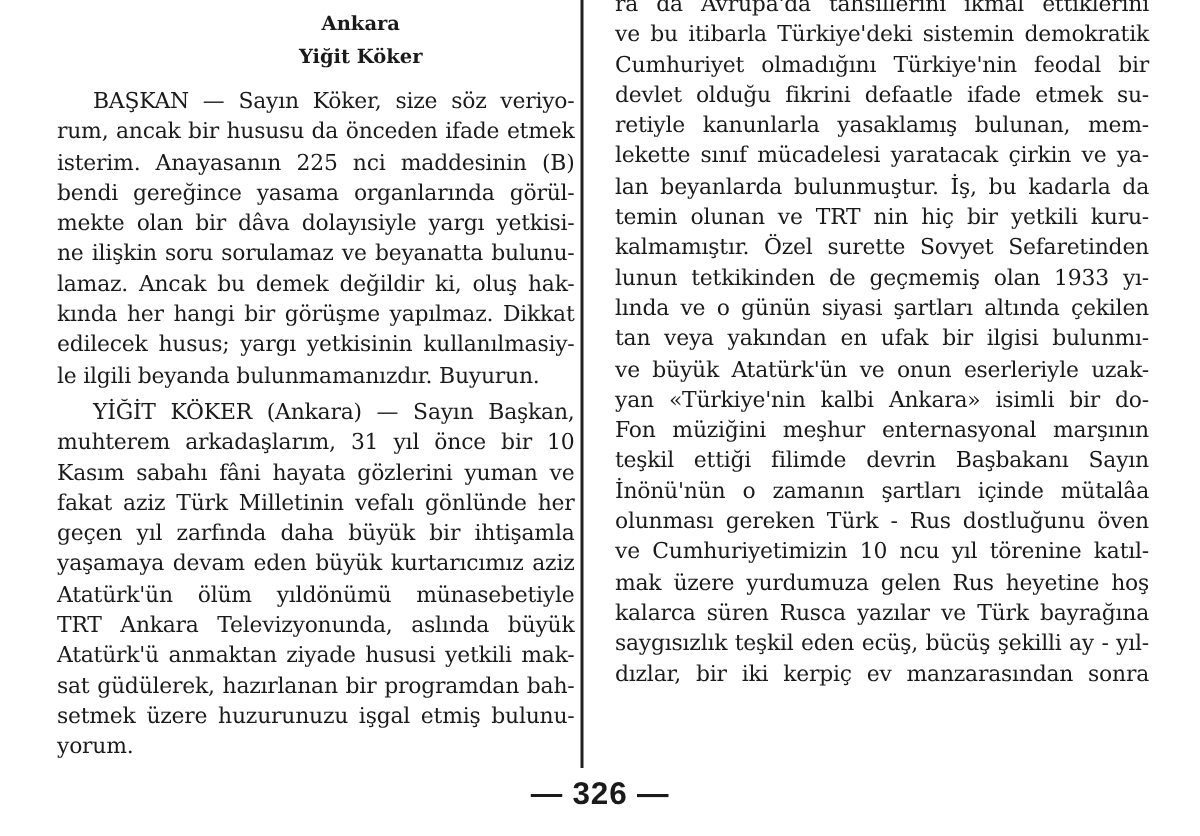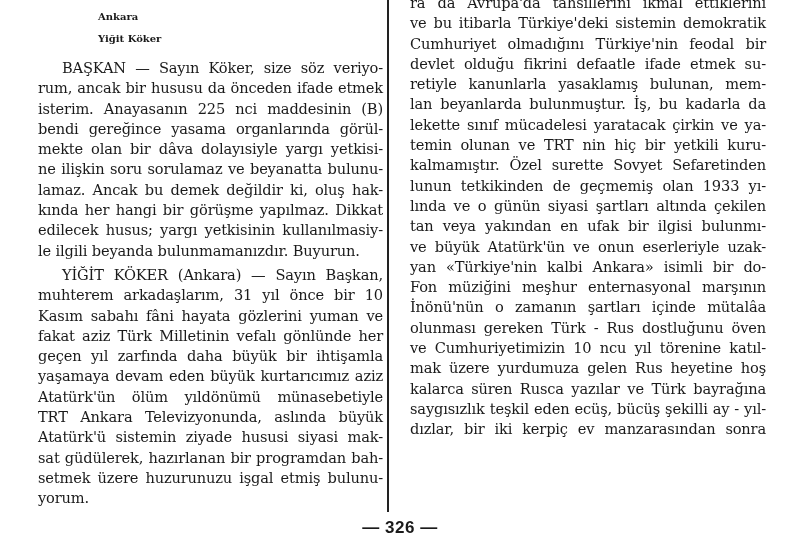--- a/index.html
+++ b/index.html
@@ -6,24 +6,24 @@
   body { width:800px; height:557px; position:relative; overflow:hidden;
          font-family:"DejaVu Serif", "Liberation Serif", serif; color:#1a1a1a; }
   .col { position:absolute; top:0; }
   .col-left { left:38px; width:345px; }
   .col-right { left:410px; width:356px; top:-7px; }
   .rule { position:absolute; left:387px; top:0; width:2px; height:512px; background:#222; }
   .line { height:20.3px; line-height:20.3px; font-size:14.6px; white-space:nowrap;
           text-align:justify; text-align-last:justify; letter-spacing:-0.15px; }
   .line.last { text-align-last:left; }
   .line.indent { padding-left:24px; }
-  .sig { text-align:left; font-weight:bold; font-size:10px; height:22px; line-height:22px; padding-left:60px; }
+  .sig { text-align:center; font-weight:bold; font-size:13px; height:22px; line-height:22px; padding-left:60px; }
   .gap { height:8px; }
   .footer { position:absolute; top:518px; left:0; width:800px; text-align:center;
-            font-weight:bold; font-family:"Liberation Sans", sans-serif; font-size:17px; letter-spacing:0.5px; }
+            font-weight:bold; font-family:"Liberation Sans", sans-serif; font-size:21px; letter-spacing:0.5px; }
 </style>
 </head>
 <body>
 
 <div class="col col-left">
   <div style="height:6px"></div>
   <div class="sig">Ankara</div>
   <div class="sig">Yiğit Köker</div>
   <div class="gap"></div>
   <div>
@@ -41,45 +41,46 @@
   <div style="height:4px"></div>
   <div>
     <div class="line indent">YİĞİT KÖKER (Ankara) — Sayın Başkan,</div>
     <div class="line">muhterem arkadaşlarım, 31 yıl önce bir 10</div>
     <div class="line">Kasım sabahı fâni hayata gözlerini yuman ve</div>
     <div class="line">fakat aziz Türk Milletinin vefalı gönlünde her</div>
     <div class="line">geçen yıl zarfında daha büyük bir ihtişamla</div>
     <div class="line">yaşamaya devam eden büyük kurtarıcımız aziz</div>
     <div class="line">Atatürk'ün ölüm yıldönümü münasebetiyle</div>
     <div class="line">TRT Ankara Televizyonunda, aslında büyük</div>
-    <div class="line">Atatürk'ü sistemin ziyade hususi siyasi mak-</div>
+    <div class="line">Atatürk'ü anmaktan ziyade hususi yetkili mak-</div>
     <div class="line">sat güdülerek, hazırlanan bir programdan bah-</div>
     <div class="line">setmek üzere huzurunuzu işgal etmiş bulunu-</div>
     <div class="line last">yorum.</div>
   </div>
 </div>
 
 <div class="rule"></div>
 
 <div class="col col-right">
   <div class="line">ra da Avrupa'da tahsillerini ikmal ettiklerini</div>
   <div class="line">ve bu itibarla Türkiye'deki sistemin demokratik</div>
   <div class="line">Cumhuriyet olmadığını Türkiye'nin feodal bir</div>
   <div class="line">devlet olduğu fikrini defaatle ifade etmek su-</div>
   <div class="line">retiyle kanunlarla yasaklamış bulunan, mem-</div>
+  <div class="line">lekette sınıf mücadelesi yaratacak çirkin ve ya-</div>
   <div class="line">lan beyanlarda bulunmuştur. İş, bu kadarla da</div>
-  <div class="line">lekette sınıf mücadelesi yaratacak çirkin ve ya-</div>
   <div class="line">temin olunan ve TRT nin hiç bir yetkili kuru-</div>
   <div class="line">kalmamıştır. Özel surette Sovyet Sefaretinden</div>
   <div class="line">lunun tetkikinden de geçmemiş olan 1933 yı-</div>
   <div class="line">lında ve o günün siyasi şartları altında çekilen</div>
   <div class="line">tan veya yakından en ufak bir ilgisi bulunmı-</div>
   <div class="line">ve büyük Atatürk'ün ve onun eserleriyle uzak-</div>
   <div class="line">yan «Türkiye'nin kalbi Ankara» isimli bir do-</div>
   <div class="line">Fon müziğini meşhur enternasyonal marşının</div>
+  <div class="line">teşkil ettiği filimde devrin Başbakanı Sayın</div>
   <div class="line">İnönü'nün o zamanın şartları içinde mütalâa</div>
   <div class="line">olunması gereken Türk - Rus dostluğunu öven</div>
   <div class="line">ve Cumhuriyetimizin 10 ncu yıl törenine katıl-</div>
   <div class="line">mak üzere yurdumuza gelen Rus heyetine hoş</div>
   <div class="line">kalarca süren Rusca yazılar ve Türk bayrağına</div>
   <div class="line">saygısızlık teşkil eden ecüş, bücüş şekilli ay - yıl-</div>
   <div class="line">dızlar, bir iki kerpiç ev manzarasından sonra</div>
 </div>
 
 <div class="footer">— 326 —</div>

